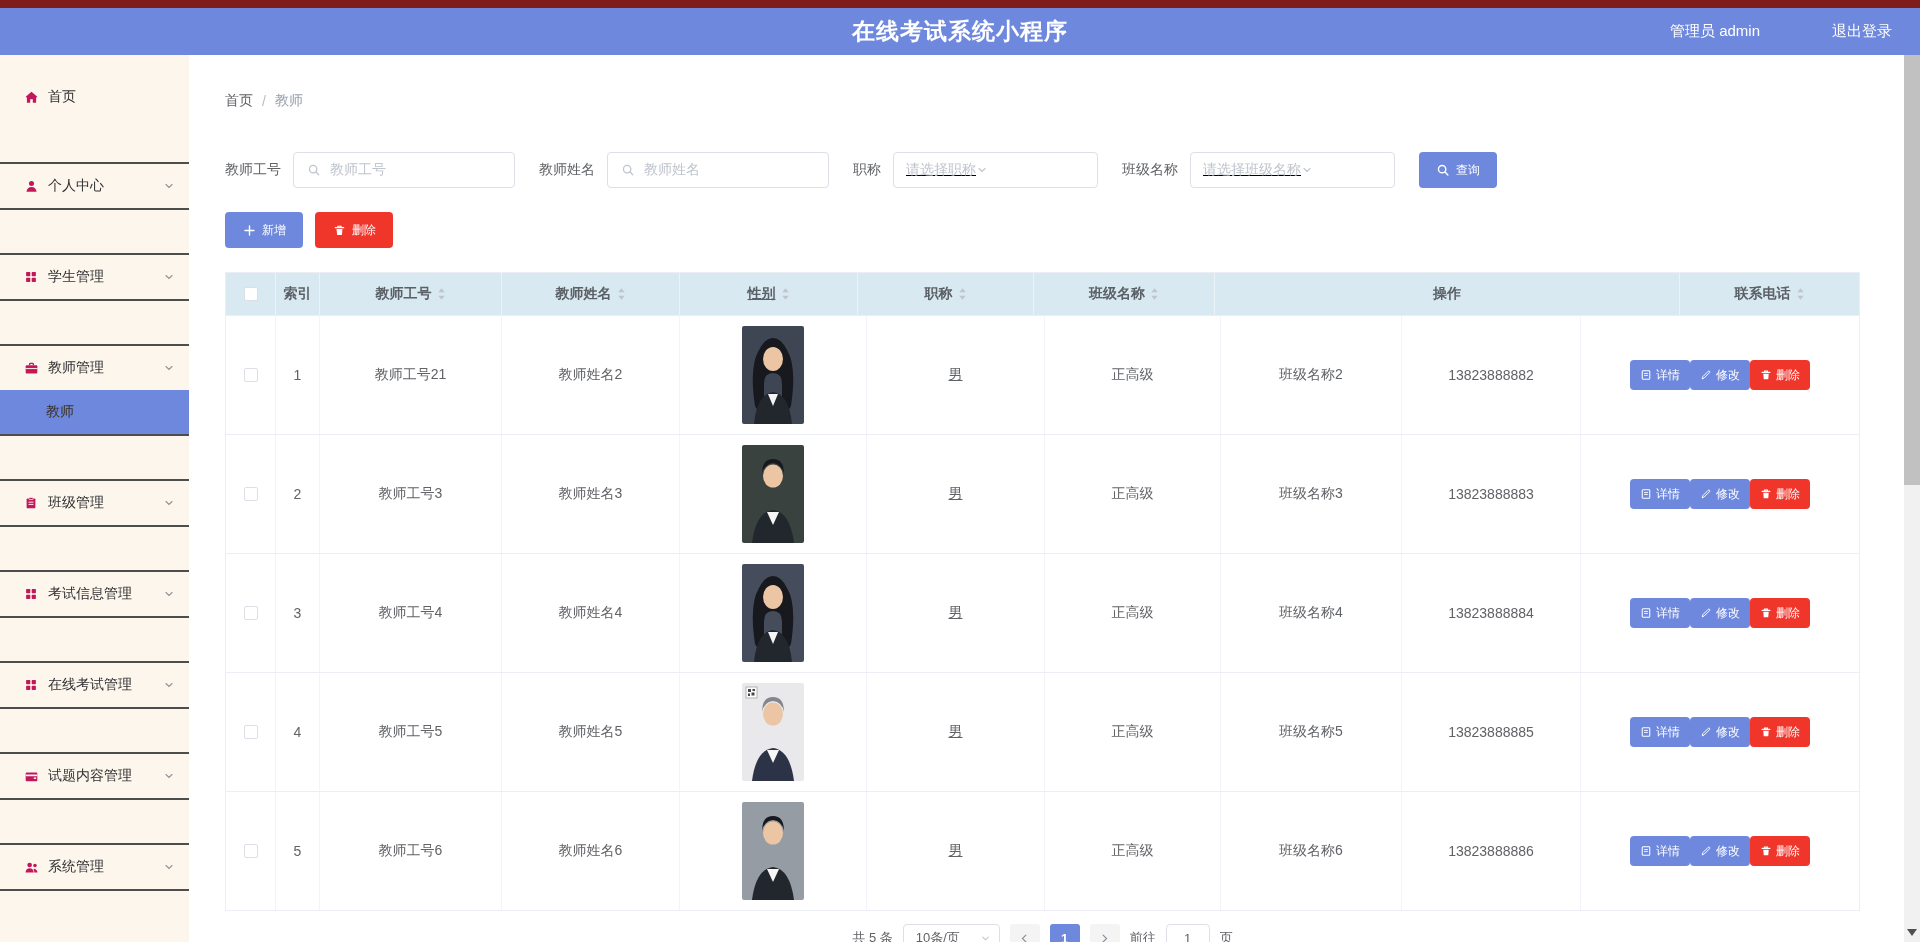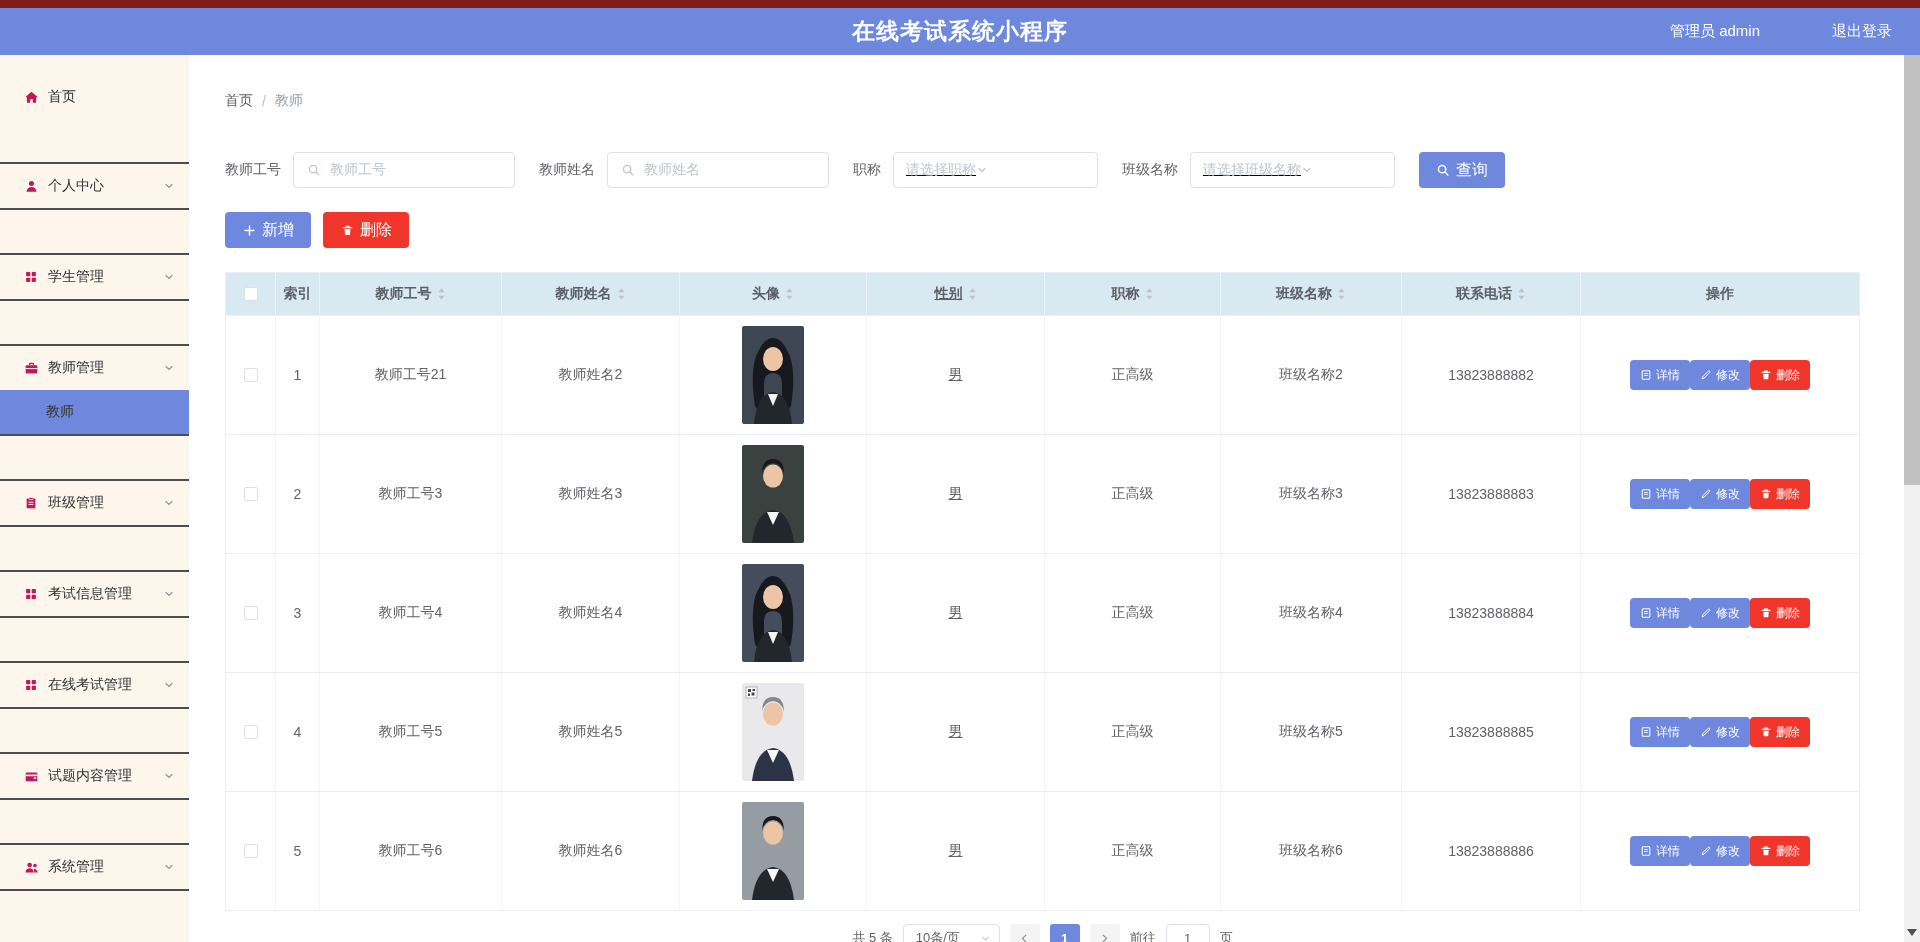--- a/index.html
+++ b/index.html
@@ -38,21 +38,21 @@
 
   
   .filters{margin-top:42px;display:flex;align-items:center;}
   .ffield{display:flex;align-items:center;margin-right:24px;}
   .flabel{font-size:14px;color:#606266;margin-right:12px;white-space:nowrap;}
   .box{height:36px;border:1px solid #dcdfe6;border-radius:4px;display:flex;align-items:center;background:#fff;cursor:text;}
   .inputbox{width:222px;padding:0 12px;gap:8px;}
   .inputbox .icn{color:#bfc4cd;margin-right:0;}
   .selectbox{width:205px;padding:0 26px 0 12px;justify-content:flex-start;cursor:pointer;text-decoration:underline;}
   .ph{color:#bfc4cd;font-size:14px;white-space:nowrap;}
-  .btn{height:36px;border:none;border-radius:4px;color:#fff;font-size:16px;display:inline-flex;align-items:center;justify-content:center;gap:6px;padding:0 17px;cursor:pointer;font-family:inherit;}
+  .btn{height:36px;border:none;border-radius:4px;color:#fff;font-size:12px;display:inline-flex;align-items:center;justify-content:center;gap:6px;padding:0 17px;cursor:pointer;font-family:inherit;}
   .btn .icn{color:#fff;width:14px;height:14px;margin-right:0;}
   .btn.primary{background:var(--primary);}
   .btn.danger{background:var(--danger);}
 
   .toolbar{margin-top:24px;display:flex;gap:12px;}
 
   
   .tbl{margin-top:24px;width:1635px;border:1px solid #ebeef5;}
   .thead{display:flex;background:var(--table-header-bg);height:42px;}
   .th{display:flex;align-items:center;justify-content:center;gap:5px;font-size:14px;font-weight:bold;color:#5b6066;border-right:1px solid #e9f3f8;}
@@ -364,67 +364,58 @@
           </div>
           <div class="th c3">
             <span>教师姓名</span>
             <span class="chev">
               <svg width="9" height="14" viewBox="0 0 10 16">
                 <path d="M5 1.5 L8.6 6 H1.4 Z" fill="#c0c4cc"></path>
                 <path d="M5 14.5 L1.4 10 H8.6 Z" fill="#c0c4cc"></path>
               </svg>
             </span>
           </div>
-          <div class="th c4">
-            <span>头像</span>
+          <div class="th c5">
+            <span>性别</span>
             <span class="chev">
               <svg width="9" height="14" viewBox="0 0 10 16">
                 <path d="M5 1.5 L8.6 6 H1.4 Z" fill="#c0c4cc"></path>
                 <path d="M5 14.5 L1.4 10 H8.6 Z" fill="#c0c4cc"></path>
               </svg>
             </span>
           </div>
-          <div class="th c5">
-            <span>性别</span>
+          <div class="th c6">
+            <span>职称</span>
             <span class="chev">
               <svg width="9" height="14" viewBox="0 0 10 16">
                 <path d="M5 1.5 L8.6 6 H1.4 Z" fill="#c0c4cc"></path>
                 <path d="M5 14.5 L1.4 10 H8.6 Z" fill="#c0c4cc"></path>
               </svg>
             </span>
           </div>
-          <div class="th c6">
-            <span>职称</span>
+          <div class="th c7">
+            <span>班级名称</span>
             <span class="chev">
               <svg width="9" height="14" viewBox="0 0 10 16">
                 <path d="M5 1.5 L8.6 6 H1.4 Z" fill="#c0c4cc"></path>
                 <path d="M5 14.5 L1.4 10 H8.6 Z" fill="#c0c4cc"></path>
               </svg>
             </span>
           </div>
-          <div class="th c7">
-            <span>班级名称</span>
+          <div class="th c9">
+            <span>操作</span>
+          </div>
+          <div class="th c8">
+            <span>联系电话</span>
             <span class="chev">
               <svg width="9" height="14" viewBox="0 0 10 16">
                 <path d="M5 1.5 L8.6 6 H1.4 Z" fill="#c0c4cc"></path>
                 <path d="M5 14.5 L1.4 10 H8.6 Z" fill="#c0c4cc"></path>
               </svg>
             </span>
-          </div>
-          <div class="th c8">
-            <span>联系电话</span>
-            <span class="chev">
-              <svg width="9" height="14" viewBox="0 0 10 16">
-                <path d="M5 1.5 L8.6 6 H1.4 Z" fill="#c0c4cc"></path>
-                <path d="M5 14.5 L1.4 10 H8.6 Z" fill="#c0c4cc"></path>
-              </svg>
-            </span>
-          </div>
-          <div class="th c9">
-            <span>操作</span>
           </div>
         </div>
       <div>
           <div class="tr">
             <div class="td c0">
               <span class="cb"></span>
             </div>
             <div class="td c1">1</div>
             <div class="td c2">教师工号21</div>
             <div class="td c3">教师姓名2</div>

